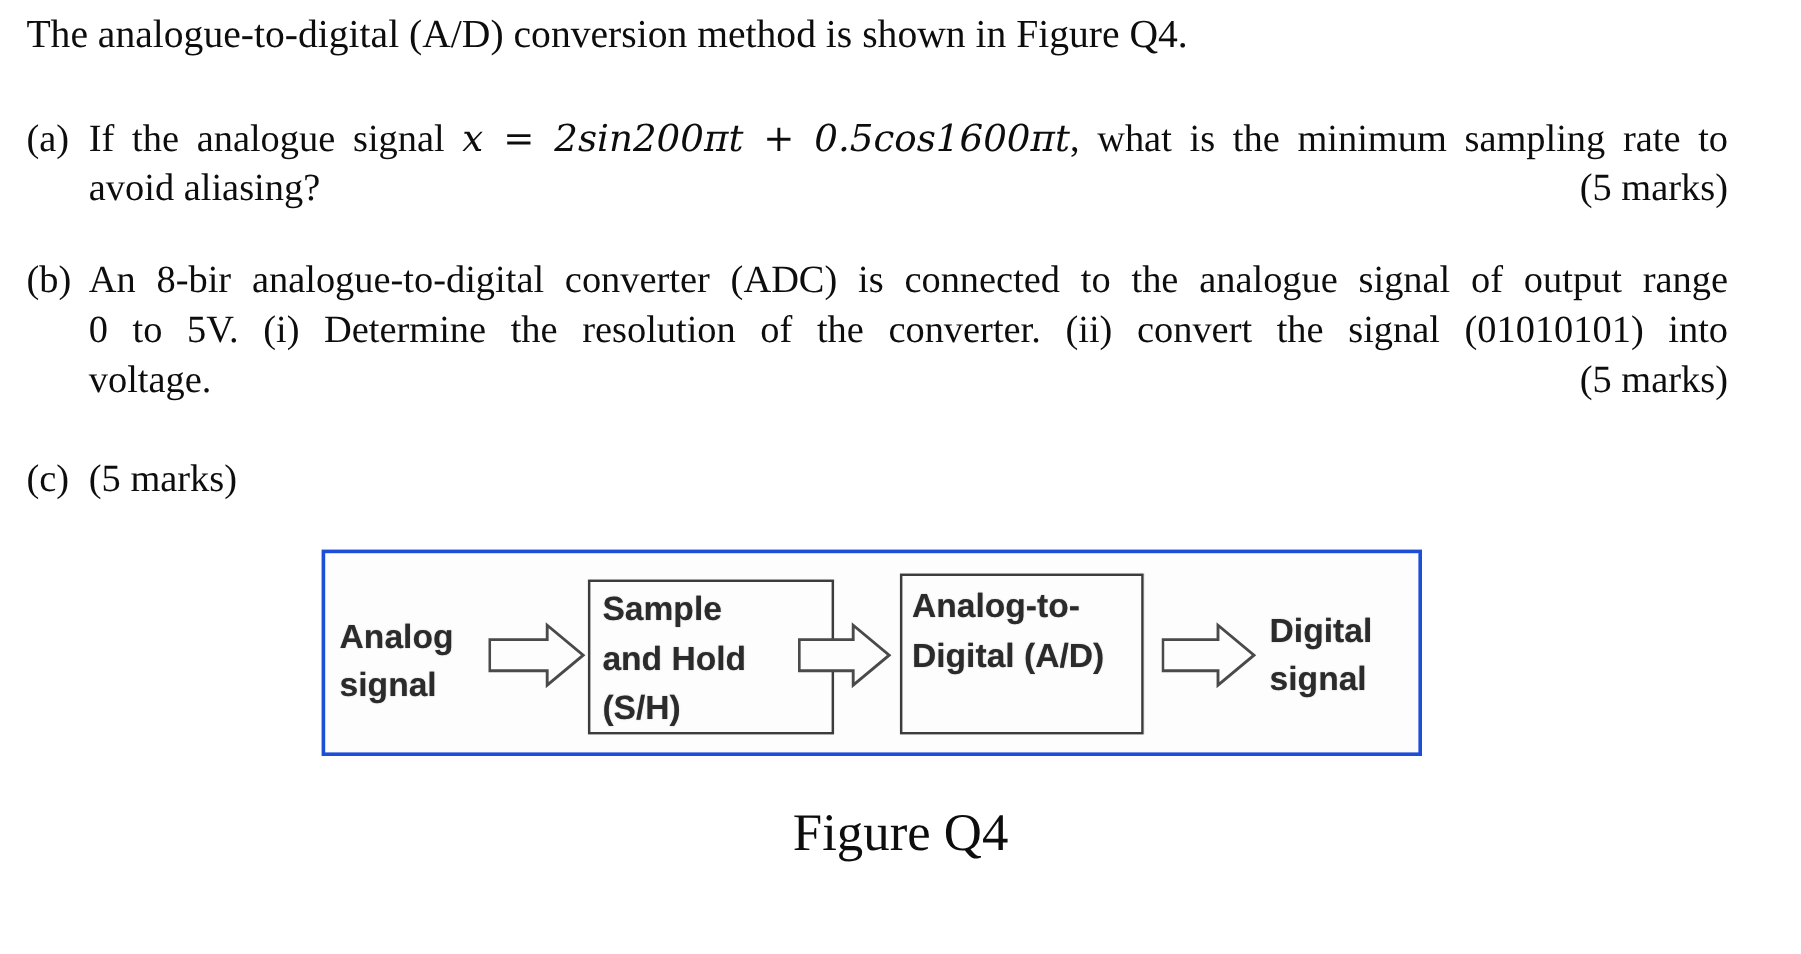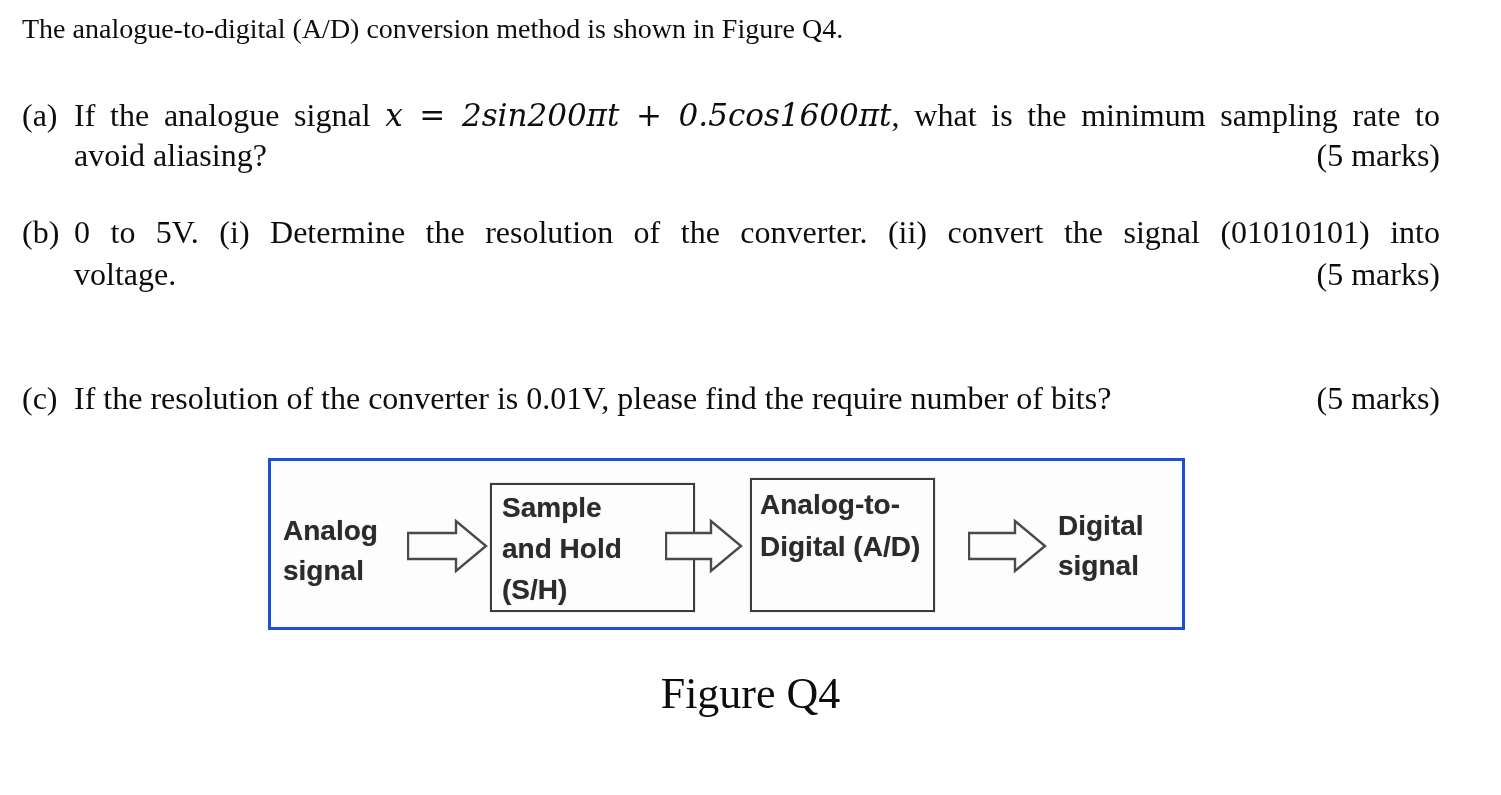--- a/index.html
+++ b/index.html
@@ -9,21 +9,21 @@
     width: 1501px;
     height: 795px;
     font-family: "Liberation Serif", serif;
     color: #0d0d0d;
     overflow: hidden;
   }
 
   
   .doc-line, .doc-block {
     position: absolute;
-    font-size: 28px;
+    font-size: 33px;
     line-height: 40px;
   }
   .title { left: 22px; top: 9px; width: 1418px; }
 
   .q-item { position: absolute; left: 22px; width: 1418px; }
   .q-marker { position: absolute; left: 0; top: 0; }
   .q-body { margin-left: 52px; }
 
   #q-a { top: 95px; font-size: 32px; line-height: 40px; }
   #q-b { top: 211px; font-size: 32px; line-height: 42px; }
@@ -71,21 +71,21 @@
   .fig-box .box-text {
     font-family: "Liberation Sans", sans-serif;
     font-weight: bold;
     font-size: 28px;
     color: #2b2b2b;
     text-shadow: 0 0 1px rgba(70,70,70,0.55);
     white-space: nowrap;
   }
   #box-sh { left: 219px; top: 22px; width: 205px; height: 129px; }
   #box-sh .box-text { padding: 2px 0 0 10px; line-height: 41px; }
-  #box-ad { left: 479px; top: 17px; width: 185px; height: 134px; }
+  #box-ad { left: 479px; top: 17px; width: 203px; height: 134px; }
   #box-ad .box-text { padding: 4px 0 0 8px; line-height: 42px; }
 
   #label-analog  { left: 12px;  top: 50px; }
   #label-digital { left: 787px; top: 45px; }
 
   .flow-arrow { position: absolute; top: 57px; }
   #arrow-1 { left: 136px; }
   #arrow-2 { left: 394px; }
   #arrow-3 { left: 697px; }
 
@@ -110,33 +110,33 @@
     <div class="lastline">
       <span>avoid aliasing?</span>
       <span>(5 marks)</span>
     </div>
   </div>
 </div>
 
 <div class="q-item" id="q-b">
   <span class="q-marker">(b)</span>
   <div class="q-body">
+    <div class="jline">An 8-bir analogue-to-digital converter (ADC) is connected to the analogue signal of output range</div>
     <div class="jline">0 to 5V. (i) Determine the resolution of the converter.  (ii) convert the signal (01010101) into</div>
     <div class="lastline">
       <span>voltage.</span>
       <span>(5 marks)</span>
     </div>
   </div>
 </div>
 
 <div class="q-item" id="q-c">
   <span class="q-marker">(c)</span>
   <div class="q-body">
     <div class="lastline">
-      <span>If the resolution of the converter is 0.01V, please find the require number of bits?</span>
       <span>(5 marks)</span>
     </div>
   </div>
 </div>
 
 <div class="figure-frame">
 
   <div class="fig-label" id="label-analog">
     <div>Analog</div>
     <div>signal</div>

